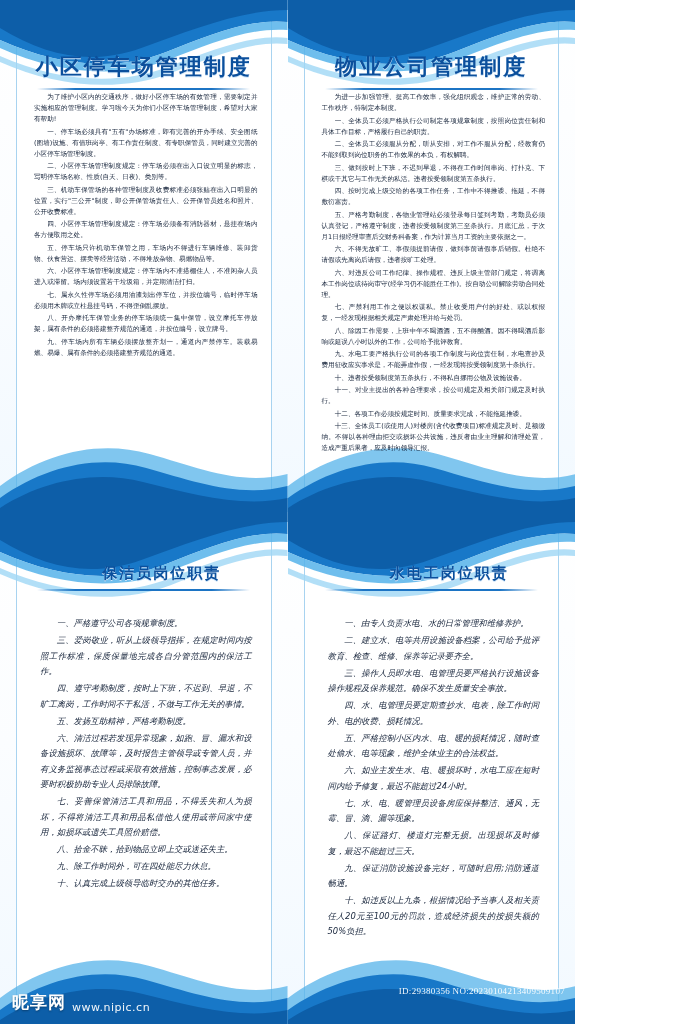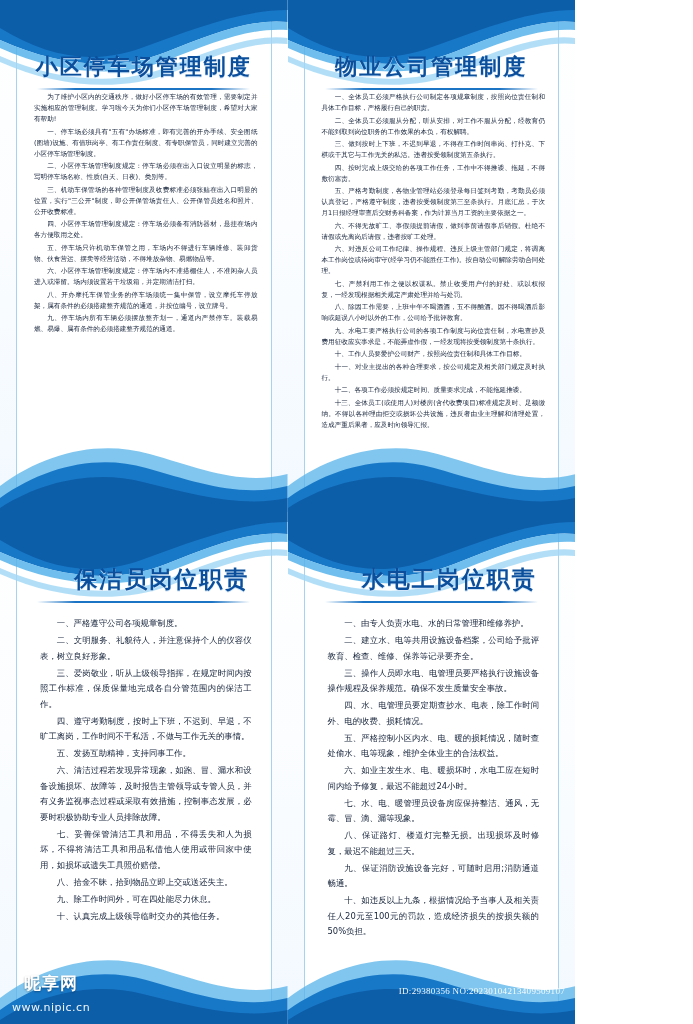--- a/index.html
+++ b/index.html
@@ -92,34 +92,33 @@
   }
   .body-text p {
     margin: 0 0 1.5px 0;
     text-indent: 2em;
   }
   
   .board.large .body-text {
     font-size: 8.4px;
     line-height: 15.5px;
     top: 104px;
-    left: 40px; right: 36px;
-  }
-  .board.large .title { font-size: 23px; margin-left: 36px; }
+    left: 40px; right: 36px; font-style: italic;
+  }
+  .board.large .title { font-size: 15px; margin-left: 36px; }
 
   .watermark {
     position: absolute;
     left: 12px; bottom: 10px;
     z-index: 20;
     display: flex;
-    align-items: center;
+    align-items: flex-end;
     gap: 6px;
     color: #ffffff;
     font-family: "DejaVu Sans", sans-serif;
-    flex-direction: column;
   }
   .watermark .wm-logo {
     font-size: 17px;
     font-weight: bold;
     letter-spacing: 1px;
     color: #ffffff;
     text-shadow: 0 1px 2px rgba(0,0,0,.35);
   }
   .watermark .wm-url {
     font-size: 11px;
@@ -168,20 +167,21 @@
         <div class="title-rule"></div>
       </div>
       <div class="body-text">
         <p>为了维护小区内的交通秩序，做好小区停车场的有效管理，需要制定并实施相应的管理制度。学习啦今天为你们小区停车场管理制度，希望对大家有帮助!</p>
         <p>一、停车场必须具有"五有"办场标准，即有完善的开办手续、安全图纸(图墙)设施、有值班岗亭、有工作责任制度、有专职保管员，同时建立完善的小区停车场管理制度。</p>
         <p>二、小区停车场管理制度规定：停车场必须在出入口设立明显的标志，写明停车场名称、性质(自天、日夜)、类别等。</p>
         <p>三、机动车保管场的各种管理制度及收费标准必须张贴在出入口明显的位置，实行"三公开"制度，即公开保管场责任人、公开保管员姓名和照片、公开收费标准。</p>
         <p>四、小区停车场管理制度规定：停车场必须备有消防器材，悬挂在场内各方便取用之处。</p>
         <p>五、停车场只许机动车保管之用，车场内不得进行车辆维修、装卸货物、伙食营运、摆卖等经营活动，不得堆放杂物、易燃物品等。</p>
         <p>六、小区停车场管理制度规定：停车场内不准搭棚住人，不准闲杂人员进入或滞留。场内须设置若干垃圾箱，并定期清洁打扫。</p>
+        <p>七、属永久性停车场必须用油漆划出停车位，并按位编号，临时停车场必须用木牌或立柱悬挂号码，不得歪倒乱摆放。</p>
         <p>八、开办摩托车保管业务的停车场须统一集中保管，设立摩托车停放架，属有条件的必须搭建整齐规范的通道，并按位编号，设立牌号。</p>
         <p>九、停车场内所有车辆必须摆放整齐划一，通道内严禁停车。装载易燃、易爆、属有条件的必须搭建整齐规范的通道。</p>
       </div>
     </div>
 
     <div class="board">
       <div class="bg">
         <div class="inner-frame"></div>
       </div>
       <div class="wave-top">
@@ -197,31 +197,32 @@
           <path d="M0,130 L346,130 L346,92 C290,104 240,86 180,72 C120,58 55,70 0,104 Z" fill="#56b3ea" opacity=".75"></path>
           <path d="M0,130 L346,130 L346,104 C288,116 236,100 176,86 C118,72 54,84 0,116 Z" fill="#1878c8"></path>
           <path d="M0,130 L346,130 L346,116 C290,126 232,112 172,100 C116,88 52,98 0,126 Z" fill="#0d5ea8"></path>
         </svg>
       </div>
       <div class="title-wrap">
         <div class="title">物业公司管理制度</div>
         <div class="title-rule"></div>
       </div>
       <div class="body-text">
+        <p>为进一步加强管理、提高工作效率，强化组织观念，维护正常的劳动、工作秩序，特制定本制度。</p>
         <p>一、全体员工必须严格执行公司制定各项规章制度，按照岗位责任制和具体工作目标，严格履行自己的职责。</p>
         <p>二、全体员工必须服从分配，听从安排，对工作不服从分配，经教育仍不能到取到岗位职务的工作效果的本负，有权解聘。</p>
         <p>三、做到按时上下班，不迟到早退，不得在工作时间串岗、打扑克、下棋或干其它与工作无关的私活。违者按受领制度第五条执行。</p>
         <p>四、按时完成上级交给的各项工作任务，工作中不得推诿、拖延，不得敷衍塞责。</p>
         <p>五、严格考勤制度，各物业管理站必须登录每日签到考勤，考勤员必须认真登记，严格遵守制度，违者按受领制度第三至条执行。月底汇总，于次月1日报经理审查后交财务科备案，作为计算当月工资的主要依据之一。</p>
         <p>六、不得无故旷工、事假须提前请假，做到事前请假事后销假。杜绝不请假或先离岗后请假，违者按旷工处理。</p>
         <p>六、对违反公司工作纪律、操作规程、违反上级主管部门规定，将调离本工作岗位或待岗审守(经学习仍不能胜任工作)。按自动公司解除劳动合同处理。</p>
         <p>七、严禁利用工作之便以权谋私。禁止收受用户付的好处、或以权报复，一经发现根据相关规定严肃处理并给与处罚。</p>
         <p>八、除因工作需要，上班中午不喝酒酒，五不得酗酒。因不得喝酒后影响或延误八小时以外的工作，公司给予批评教育。</p>
         <p>九、水电工要严格执行公司的各项工作制度与岗位责任制，水电查抄及费用征收应实事求是，不能弄虚作假，一经发现将按受领制度第十条执行。</p>
-        <p>十、工作人员要爱护公司财产，按照岗位责任制和具体工作目标。</p>
+        <p>十、违者按受领制度第五条执行，不得私自挪用公物及设施设备。</p>
         <p>十一、对业主提出的各种合理要求，按公司规定及相关部门规定及时执行。</p>
         <p>十二、各项工作必须按规定时间、质量要求完成，不能拖延推诿。</p>
         <p>十三、全体员工(或使用人)对楼房(含代收费项目)标准规定及时、足额缴纳。不得以各种理由拒交或损坏公共设施，违反者由业主理解和清理处置，造成严重后果者，应及时向领导汇报。</p>
       </div>
     </div>
 
     <div class="board large">
       <div class="bg">
         <div class="inner-frame"></div>
       </div>
@@ -239,24 +240,23 @@
           <path d="M0,130 L346,130 L346,104 C288,116 236,100 176,86 C118,72 54,84 0,116 Z" fill="#1878c8"></path>
           <path d="M0,130 L346,130 L346,116 C290,126 232,112 172,100 C116,88 52,98 0,126 Z" fill="#0d5ea8"></path>
         </svg>
       </div>
       <div class="title-wrap">
         <div class="title">保洁员岗位职责</div>
         <div class="title-rule"></div>
       </div>
       <div class="body-text">
         <p>一、严格遵守公司各项规章制度。</p>
-        <p>二、文明服务、礼貌待人，并注意保持个人的仪容仪表，树立良好形象。</p>
         <p>三、爱岗敬业，听从上级领导指挥，在规定时间内按照工作标准，保质保量地完成各自分管范围内的保洁工作。</p>
         <p>四、遵守考勤制度，按时上下班，不迟到、早退，不旷工离岗，工作时间不干私活，不做与工作无关的事情。</p>
-        <p>五、发扬互助精神，支持同事工作。</p>
+        <p>五、发扬互助精神，严格考勤制度。</p>
         <p>六、清洁过程若发现异常现象，如跑、冒、漏水和设备设施损坏、故障等，及时报告主管领导或专管人员，并有义务监视事态过程或采取有效措施，控制事态发展，必要时积极协助专业人员排除故障。</p>
         <p>七、妥善保管清洁工具和用品，不得丢失和人为损坏，不得将清洁工具和用品私借他人使用或带回家中使用，如损坏或遗失工具照价赔偿。</p>
         <p>八、拾金不昧，拾到物品立即上交或送还失主。</p>
         <p>九、除工作时间外，可在四处能尽力休息。</p>
         <p>十、认真完成上级领导临时交办的其他任务。</p>
       </div>
       <div class="watermark">
         <span class="wm-logo">昵享网</span>
         <span class="wm-url">www.nipic.cn</span>
       </div>

